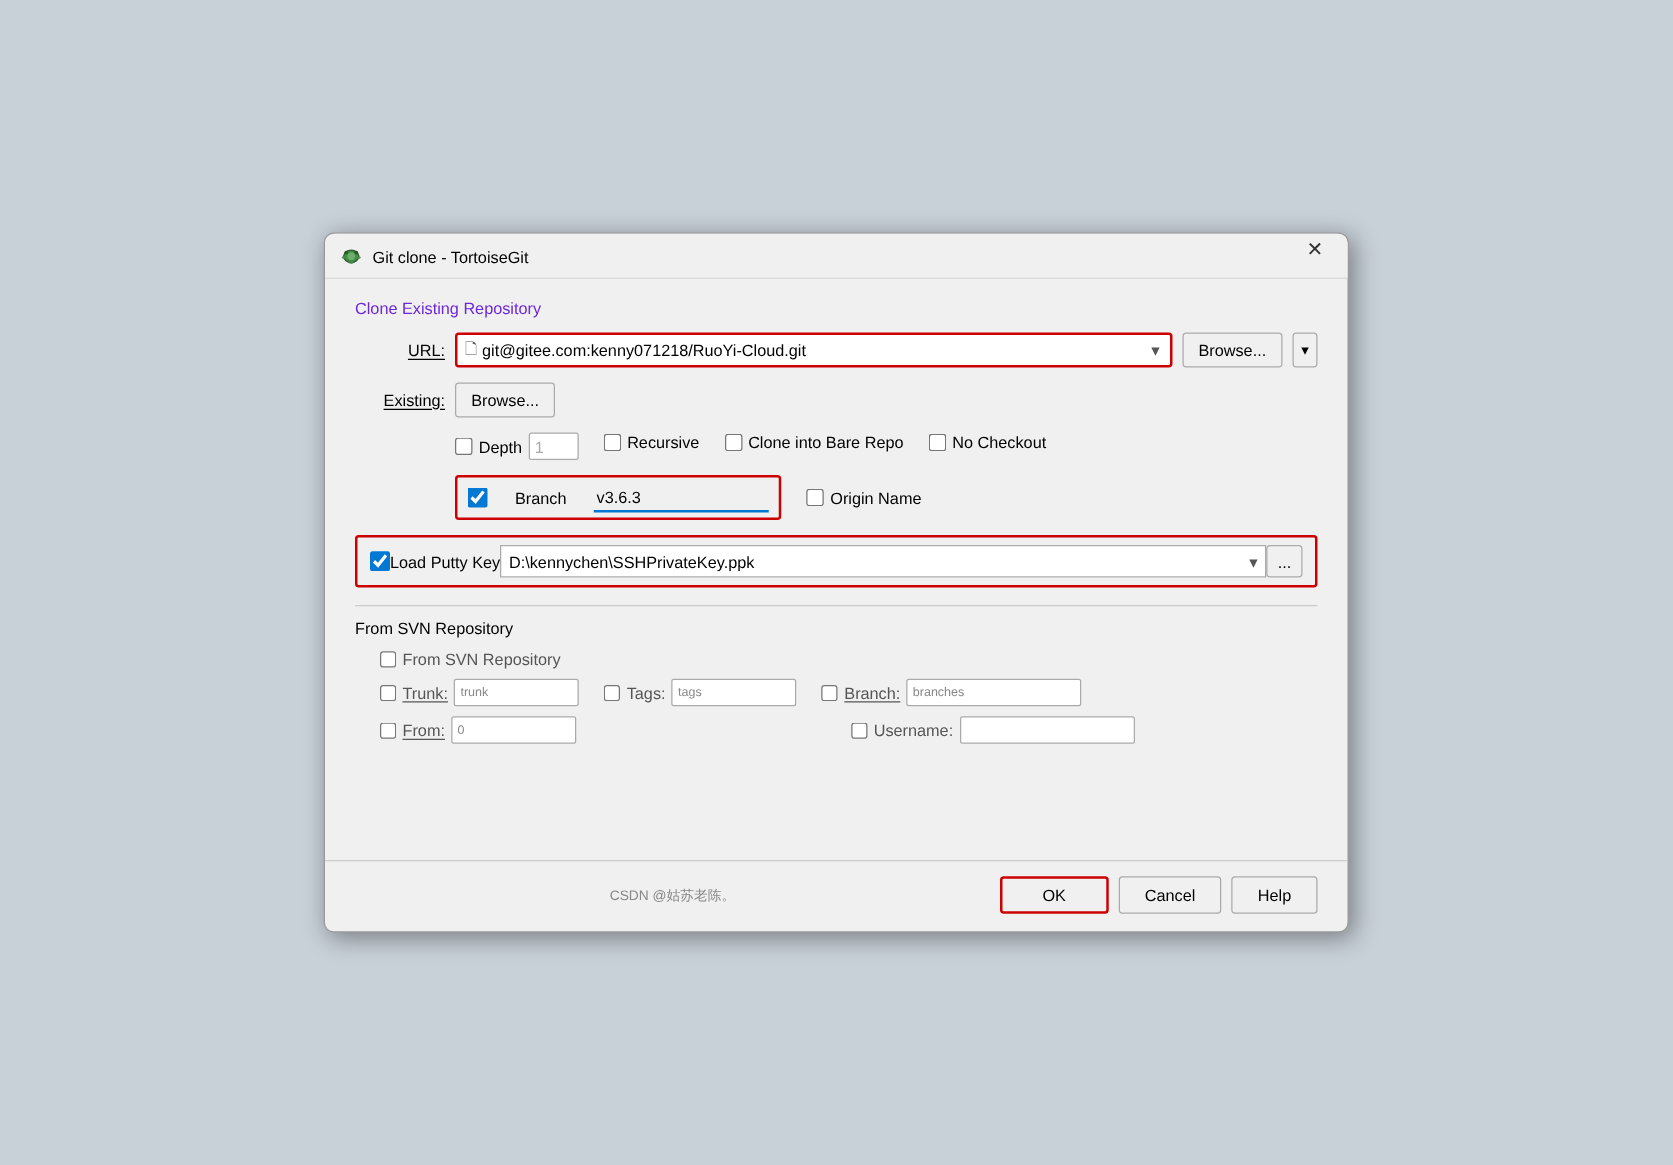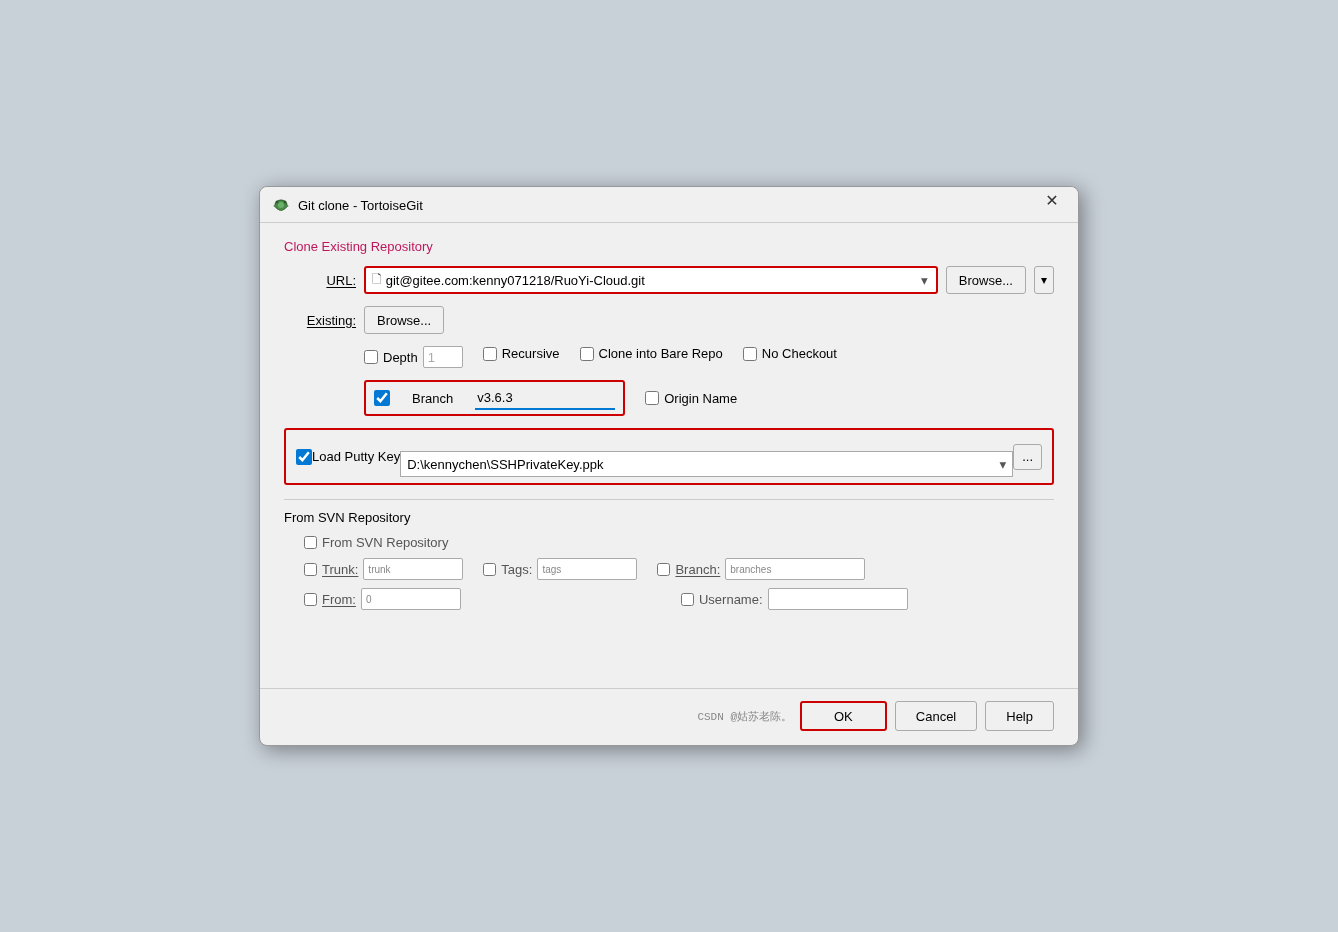--- a/index.html
+++ b/index.html
@@ -60,21 +60,21 @@
       color: #333;
     }
     .dialog-content {
       padding: 16px 24px;
       flex: 1;
     }
     .section-title {
       font-size: 13px;
       font-weight: 400;
       margin-bottom: 12px;
-      color: #be185d;
+      color: #6d28d9;
     }
     .form-row {
       display: flex;
       align-items: center;
       margin-bottom: 12px;
       gap: 8px;
     }
     .form-label {
       width: 72px;
       text-align: right;
@@ -232,21 +232,20 @@
     .putty-label { font-size: 13px; }
     .putty-path-wrapper {
       flex: 1;
       display: flex;
       align-items: center;
       border: 1px solid #aaa;
       border-radius: 0;
       background: white;
       height: 26px;
       padding: 0 6px;
-      margin-top: 15px;
     }
     .putty-path-input {
       flex: 1;
       border: none;
       outline: none;
       font-size: 13px;
       background: transparent;
     }
     .putty-dropdown-btn {
       border: none;
@@ -310,22 +309,21 @@
       justify-content: flex-end;
       align-items: center;
       gap: 8px;
       padding: 12px 24px 14px;
       border-top: 1px solid #ccc;
     }
     .footer-note {
       flex: 1;
       font-size: 11px;
       color: #888;
-      text-align: right;
-      font-family: Liberation Mono, monospace;
+      text-align: center;
     }
     .ok-btn {
       border: 2px solid #cc0000;
       border-radius: 3px;
       background: #f0f0f0;
       padding: 4px 32px;
       font-size: 13px;
       cursor: pointer;
       height: 30px;
     }

